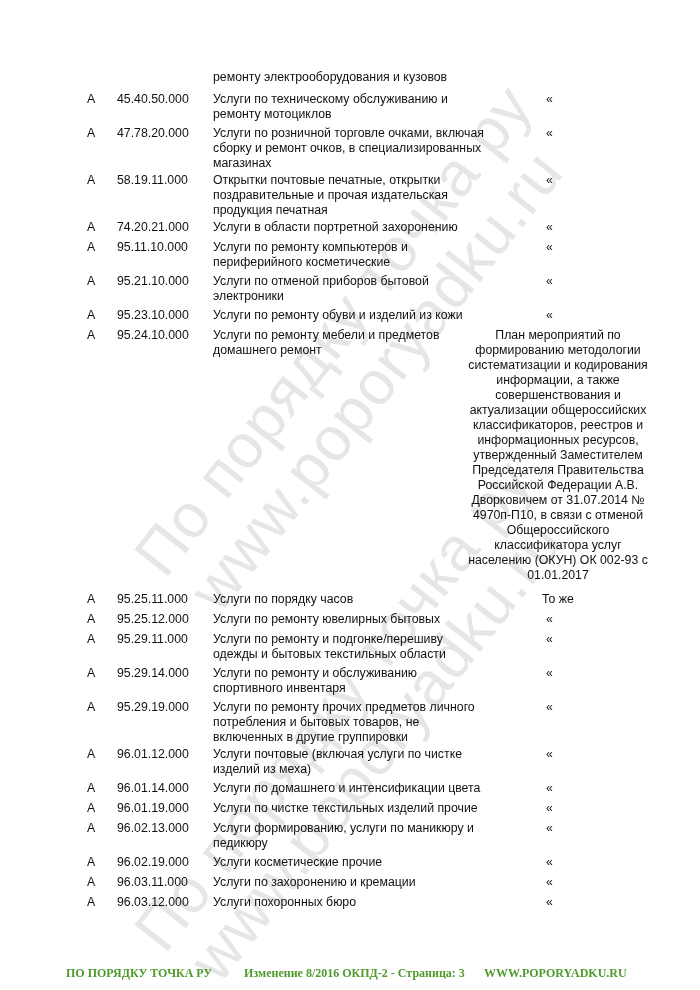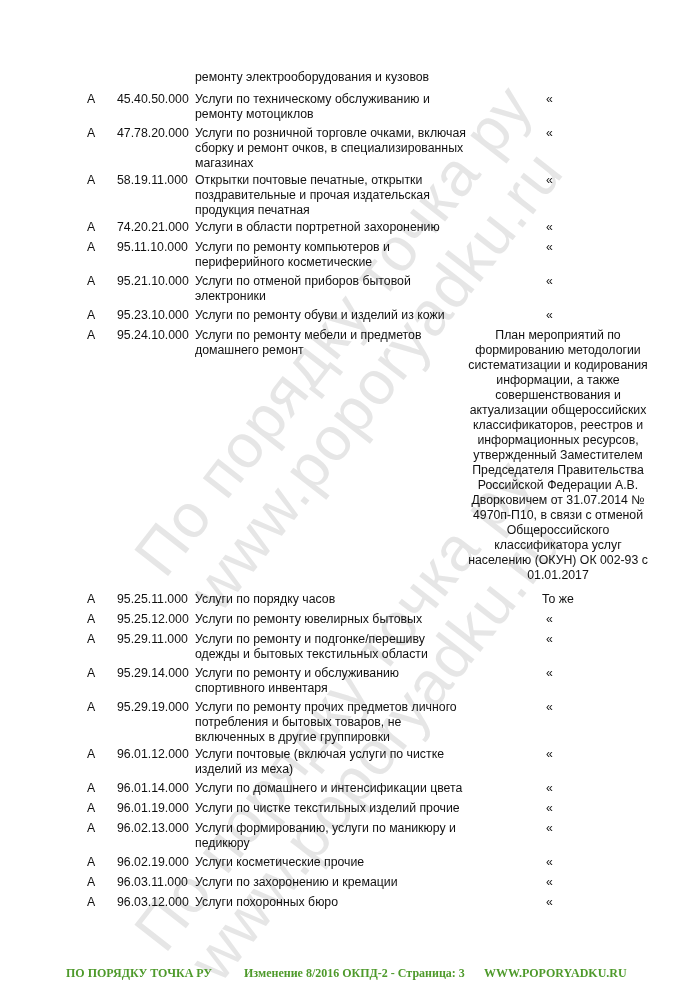--- a/index.html
+++ b/index.html
@@ -11,21 +11,21 @@
         transform-origin: left top; letter-spacing: 1px; }
   .wm1 { left: 120px; top: 545px; transform: rotate(-52deg); }
   .wm2 { left: 175px; top: 580px; transform: rotate(-52deg); }
   .wm3 { left: 120px; top: 920px; transform: rotate(-52deg); }
   .wm4 { left: 175px; top: 950px; transform: rotate(-52deg); }
 
   .content { position: absolute; left: 0; top: 0; width: 700px; z-index: 1; }
   .row { position: absolute; left: 0; width: 700px; font-size: 12.3px; line-height: 15px; }
   .col-a { position: absolute; left: 87px; }
   .col-code { position: absolute; left: 117px; }
-  .col-desc { position: absolute; left: 195px; width: 275px; }
+  .col-desc { position: absolute; left: 213px; width: 275px; }
   .col-basis { position: absolute; left: 468px; width: 180px; text-align: center; }
   .ditto { position: absolute; left: 546px; }
 
   .footer { position: absolute; top: 966px; left: 0; width: 700px;
             font-family: "Liberation Serif", serif; font-weight: bold;
             font-size: 12px; color: #4e9a2b; z-index: 1; }
   .footer span { position: absolute; white-space: nowrap; }
   .f1 { left: 66px; }
   .f2 { left: 244px; text-align: center; }
   .f3 { left: 484px; }

